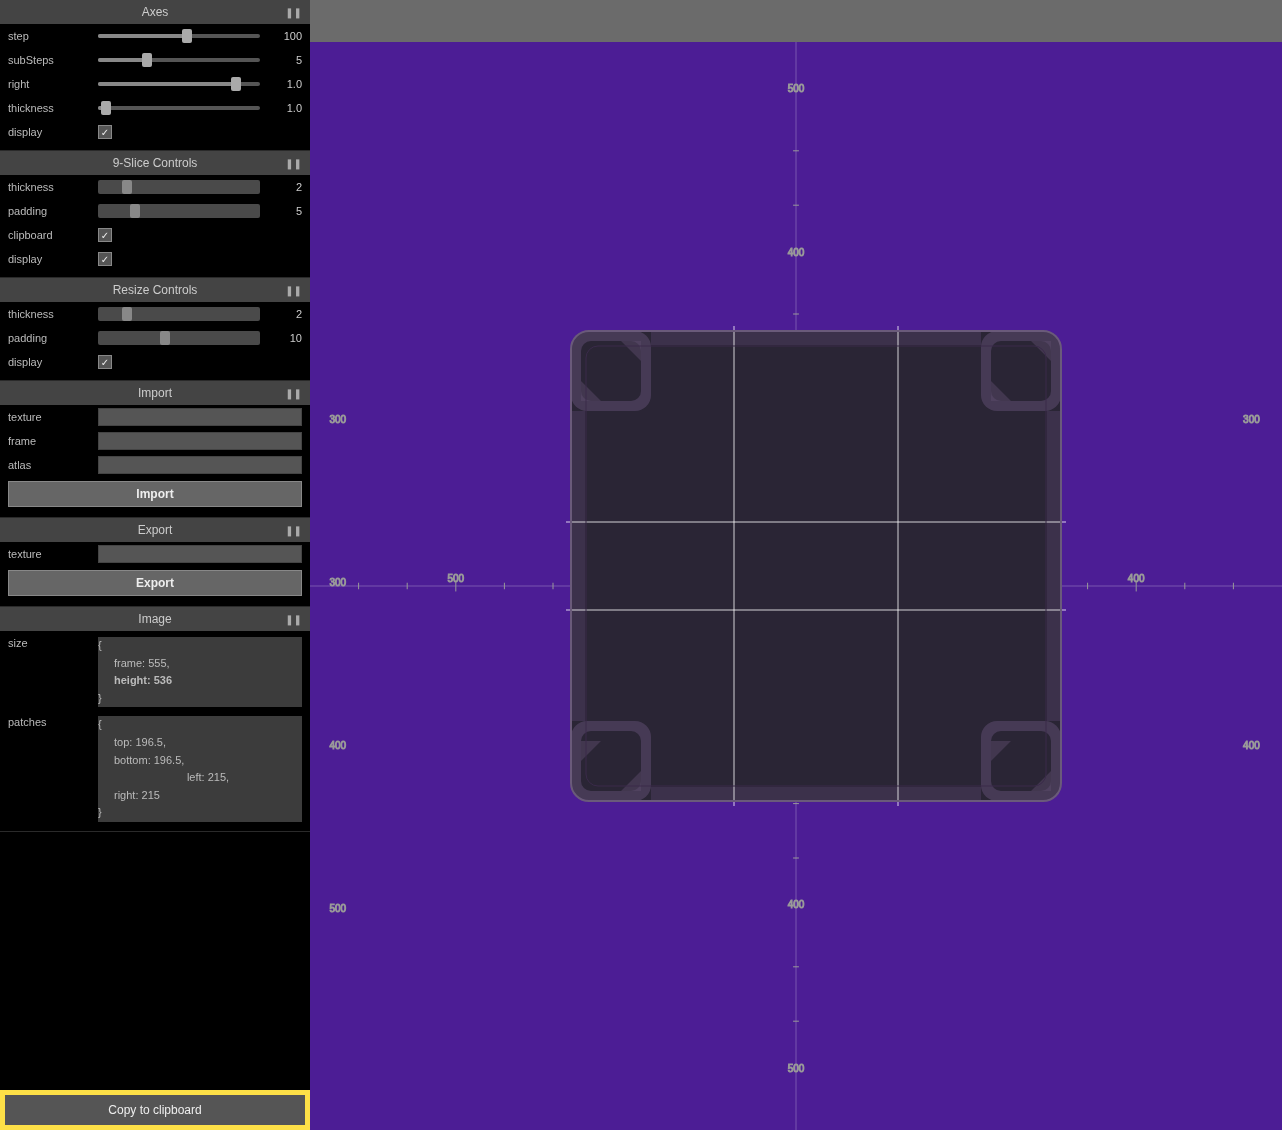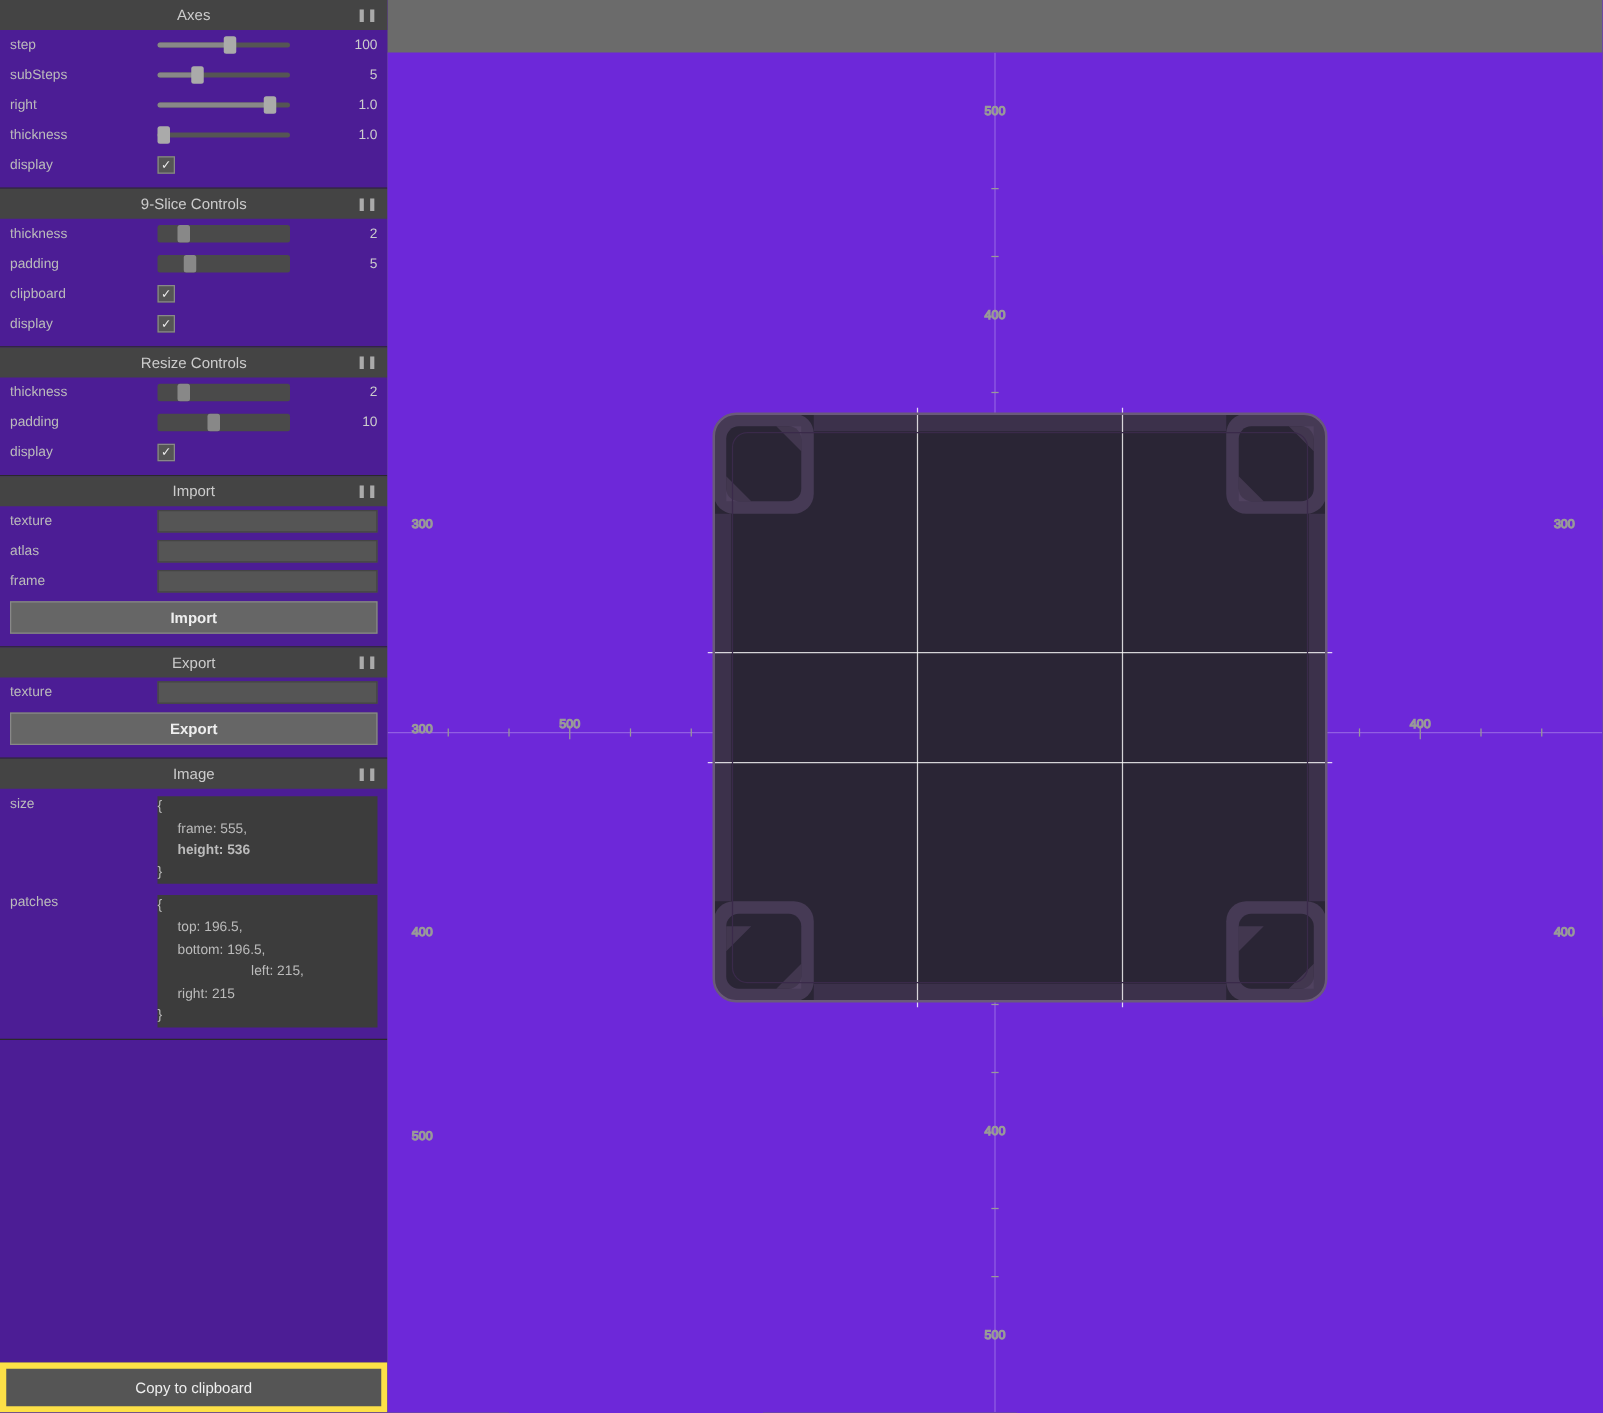--- a/index.html
+++ b/index.html
@@ -11,21 +11,21 @@
       display: flex;
       height: 1130px;
       width: 1282px;
       overflow: hidden;
     }
 
     
     .left-panel {
       width: 310px;
       min-width: 310px;
-      background: #4c1d95;
+      background: #000000;
       display: flex;
       flex-direction: column;
       height: 100%;
       overflow-y: auto;
       overflow-x: hidden;
     }
 
     .section {
       border-bottom: 1px solid #2a2a2a;
       padding-bottom: 6px;
@@ -46,21 +46,20 @@
       right: 8px;
       color: #aaa;
       font-size: 10px;
     }
 
     .row {
       display: flex;
       align-items: center;
       padding: 3px 8px;
       min-height: 24px;
-      gap: 28px;
     }
 
     .row-label {
       width: 90px;
       min-width: 90px;
       color: #bbbbbb;
       font-size: 11px;
     }
 
     .slider-container {
@@ -171,21 +170,21 @@
       cursor: pointer;
       text-align: center;
       margin-top: auto;
     }
 
     
     .canvas-area {
       flex: 1;
       position: relative;
       overflow: hidden;
-      background: #6d28d9;
+      background: #4c1d95;
       margin-top: 42px;
     }
 
     .canvas-svg {
       position: absolute;
       top: 0; left: 0;
       width: 100%; height: 100%;
     }
 
     .small-slider {
@@ -331,25 +330,25 @@
   <div class="section">
     <div class="section-header">
       <span>Import</span>
       <span class="collapse-icon">❚❚</span>
     </div>
     <div class="row">
       <span class="row-label">texture</span>
       <input class="text-input" type="text" value="" style="">
     </div>
     <div class="row">
+      <span class="row-label">frame</span>
+      <input class="text-input" type="text" value="" style="">
+    </div>
+    <div class="row">
       <span class="row-label">atlas</span>
-      <input class="text-input" type="text" value="" style="">
-    </div>
-    <div class="row">
-      <span class="row-label">frame</span>
       <input class="text-input" type="text" value="" style="">
     </div>
     <button class="action-button">Import</button>
   </div>
 
   <div class="section">
     <div class="section-header">
       <span>Export</span>
       <span class="collapse-icon">❚❚</span>
     </div>

